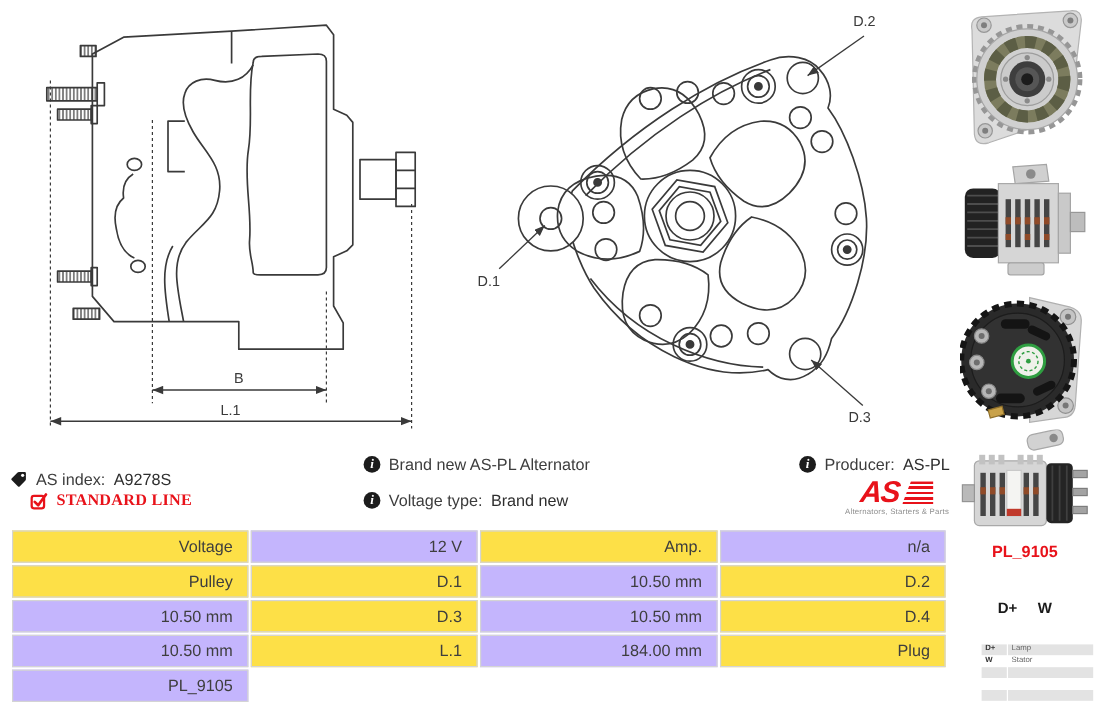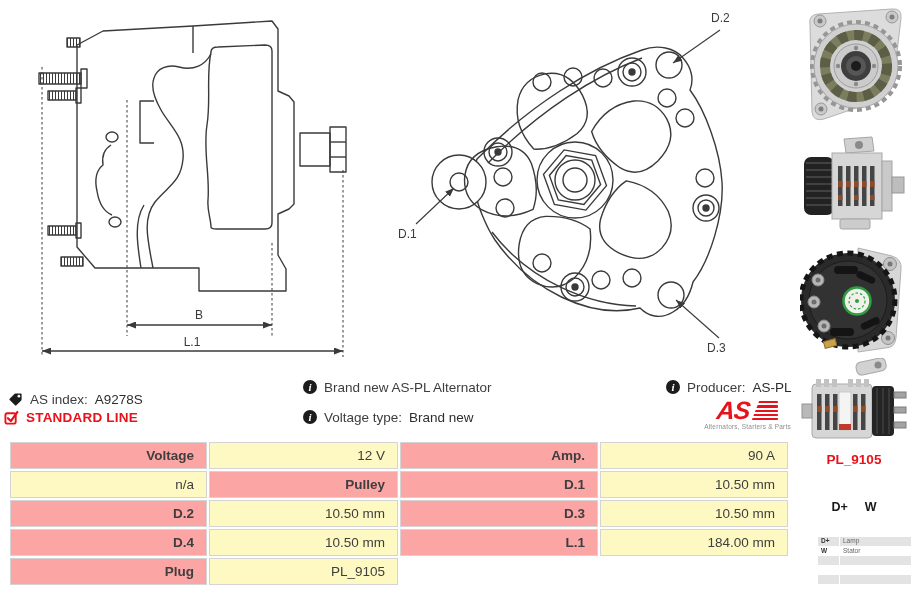--- a/index.html
+++ b/index.html
@@ -16,21 +16,21 @@
 
   
   .photo { position:absolute; left:799px; width:110px; text-align:center; }
   .photo-front { top:3px; }  .photo-side { top:133px; }
   .photo-rear { top:240px; } .photo-side2 { top:358px; }
 
   
   .info-item { position:absolute; display:flex; align-items:center; gap:7px;
                font-size:13.5px; color:#3d3d3d; height:20px; white-space:nowrap; }
   .ii-1 { left:8px;  top:377px;margin-top:12px; } .ii-2 { left:303px; top:377px; }
-  .ii-3 { left:666px; top:377px; } .ii-4 { left:4px;  top:407px; }
+  .ii-3 { left:666px; top:377px; } .ii-4 { left:25px;  top:407px;font-family:Liberation Serif, serif; }
   .ii-5 { left:303px; top:407px; }
   .b { font-weight:normal; color:#2e2e2e; }
   .red { color:#e8121a; }
   .std-line { font-weight:bold; font-size:13.5px; letter-spacing:.2px; }
   .info-icon { width:14px; height:14px; border-radius:50%; background:#1c1c1c; color:#fff;
                display:inline-flex; align-items:center; justify-content:center;
                font:bold italic 11px "Liberation Serif", serif; flex:0 0 auto; }
 
   
   .as-logo { position:absolute; left:699px; top:397px; width:97px; text-align:center; }
@@ -41,22 +41,22 @@
      background:repeating-linear-gradient(to bottom,#e8121a 0 2.4px,transparent 2.4px 4.3px);
      clip-path:polygon(28% 0,100% 0,100% 100%,0 100%); }
   .as-tagline { font-size:6.5px; color:#8d8d8d; margin-top:2px; letter-spacing:.2px; }
 
   
   .spec-table { position:absolute; left:10px; top:442px;
      display:grid; grid-template-columns:197px 189px 198px 188px;
      grid-auto-rows:27px; gap:2px; }
   .cell { border:1px solid #d4d4d4; display:flex; align-items:center;
           justify-content:flex-end; padding-right:12px; font-size:13.5px; color:#3e3e3e; }
-  .cell.lab { background:#fca5a5;font-weight:bold; }
-  .cell.val { background:#fef9c3; }
+  .cell.lab { background:#fde047; }
+  .cell.val { background:#c4b5fd; }
 
   
   .plug-code { position:absolute; left:799px; top:452px; width:110px; text-align:center;
                color:#e8121a; font-weight:bold; font-size:13.5px; }
   .terminals { position:absolute; left:799px; top:500px; width:110px;
                display:flex; justify-content:center; gap:17px;
                font-weight:bold; font-size:12.5px; color:#1a1a1a; }
   .pin-table { position:absolute; left:818px; top:537px;
                display:grid; grid-template-columns:21px 71px; gap:1px; }
   .pin-cell { height:8.6px; line-height:8.6px; font-size:6.5px; padding-left:3px;
@@ -385,21 +385,20 @@
       <span class="as-txt">AS</span>
       <span class="as-stripes"></span>
     </div>
     <div class="as-tagline">Alternators, Starters &amp; Parts</div>
   </div>
 
   <div class="spec-table">
     <div class="cell lab">Voltage</div>
     <div class="cell val">12 V</div>
     <div class="cell lab">Amp.</div>
-    <div class="cell val">90 A</div>
 
     <div class="cell val">n/a</div>
     <div class="cell lab">Pulley</div>
 
     <div class="cell lab">D.1</div>
     <div class="cell val">10.50 mm</div>
     <div class="cell lab">D.2</div>
     <div class="cell val">10.50 mm</div>
 
     <div class="cell lab">D.3</div>

